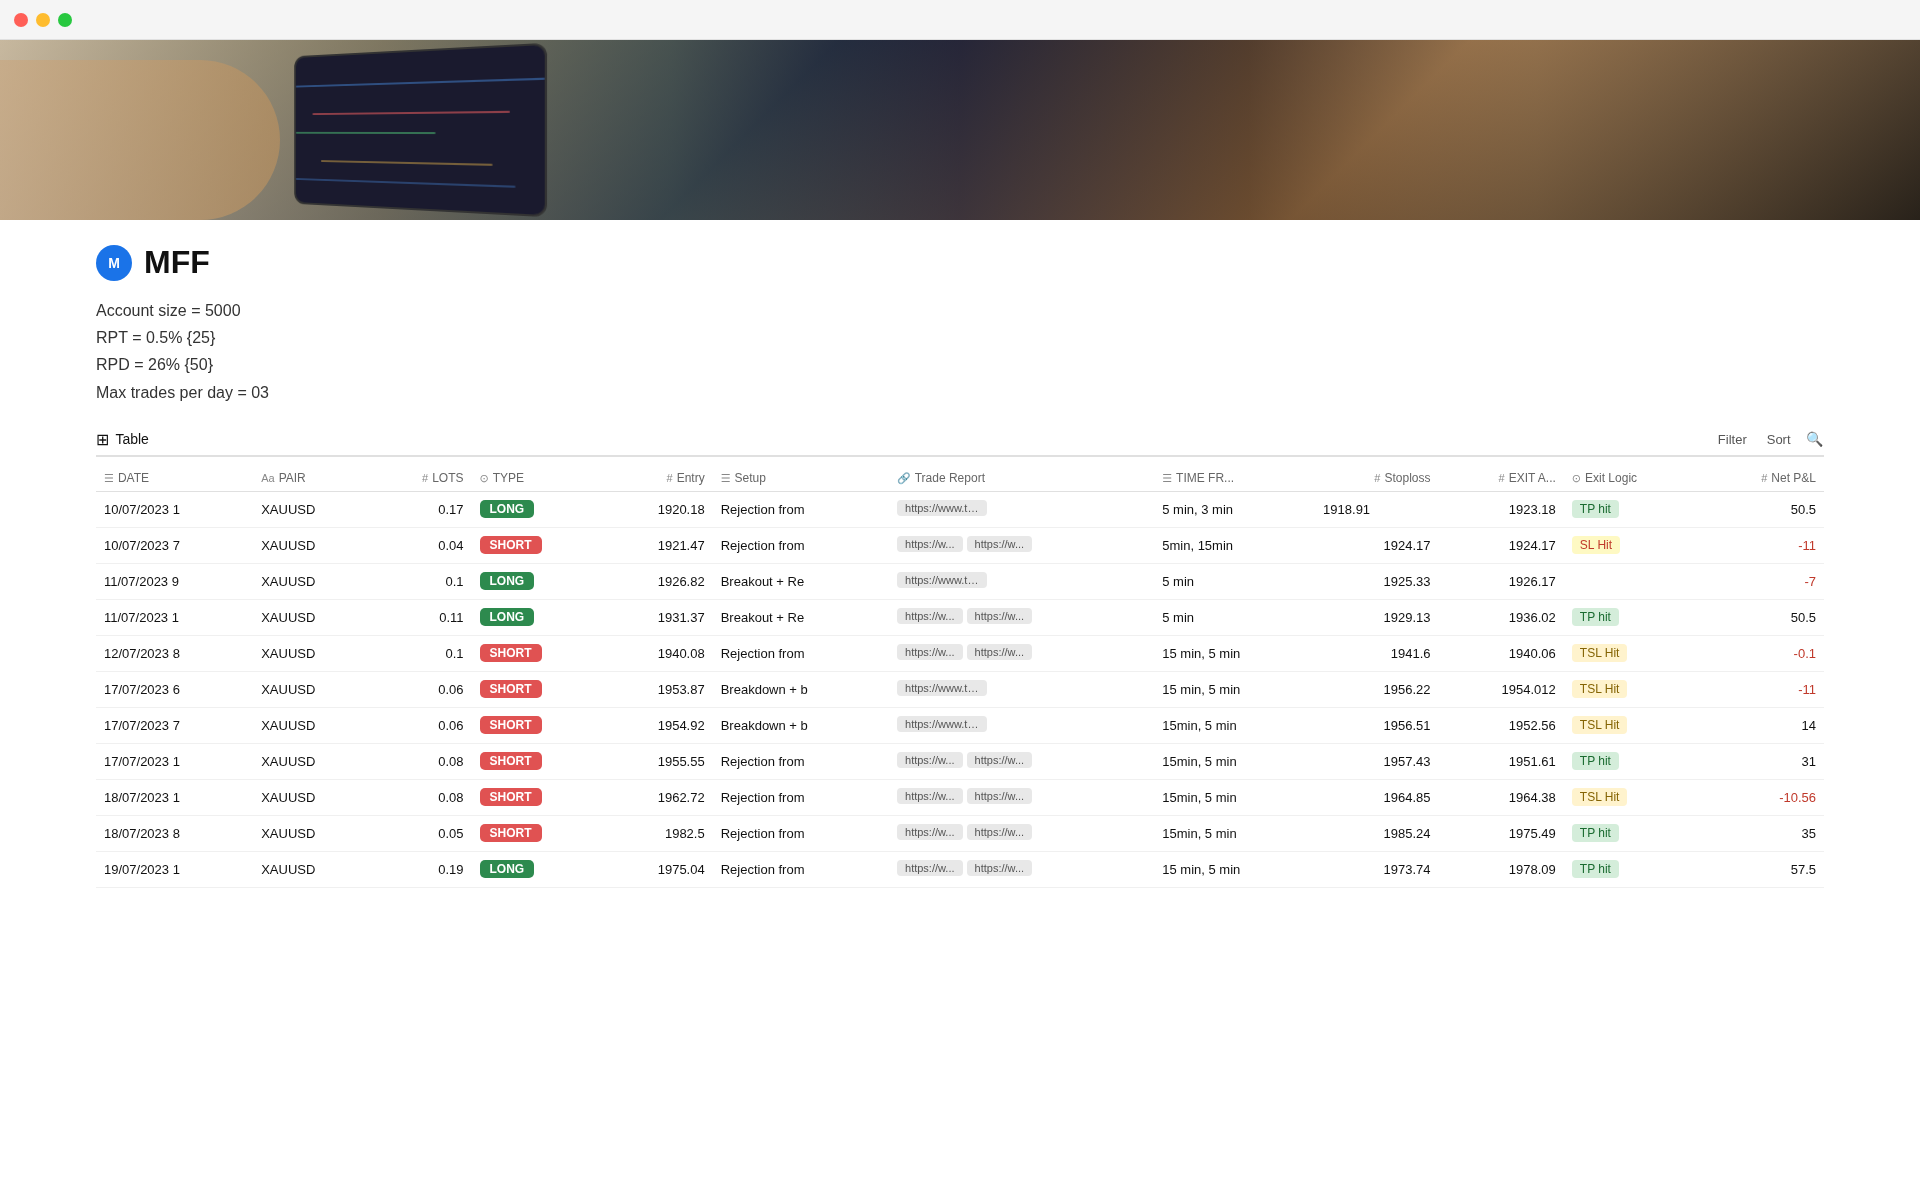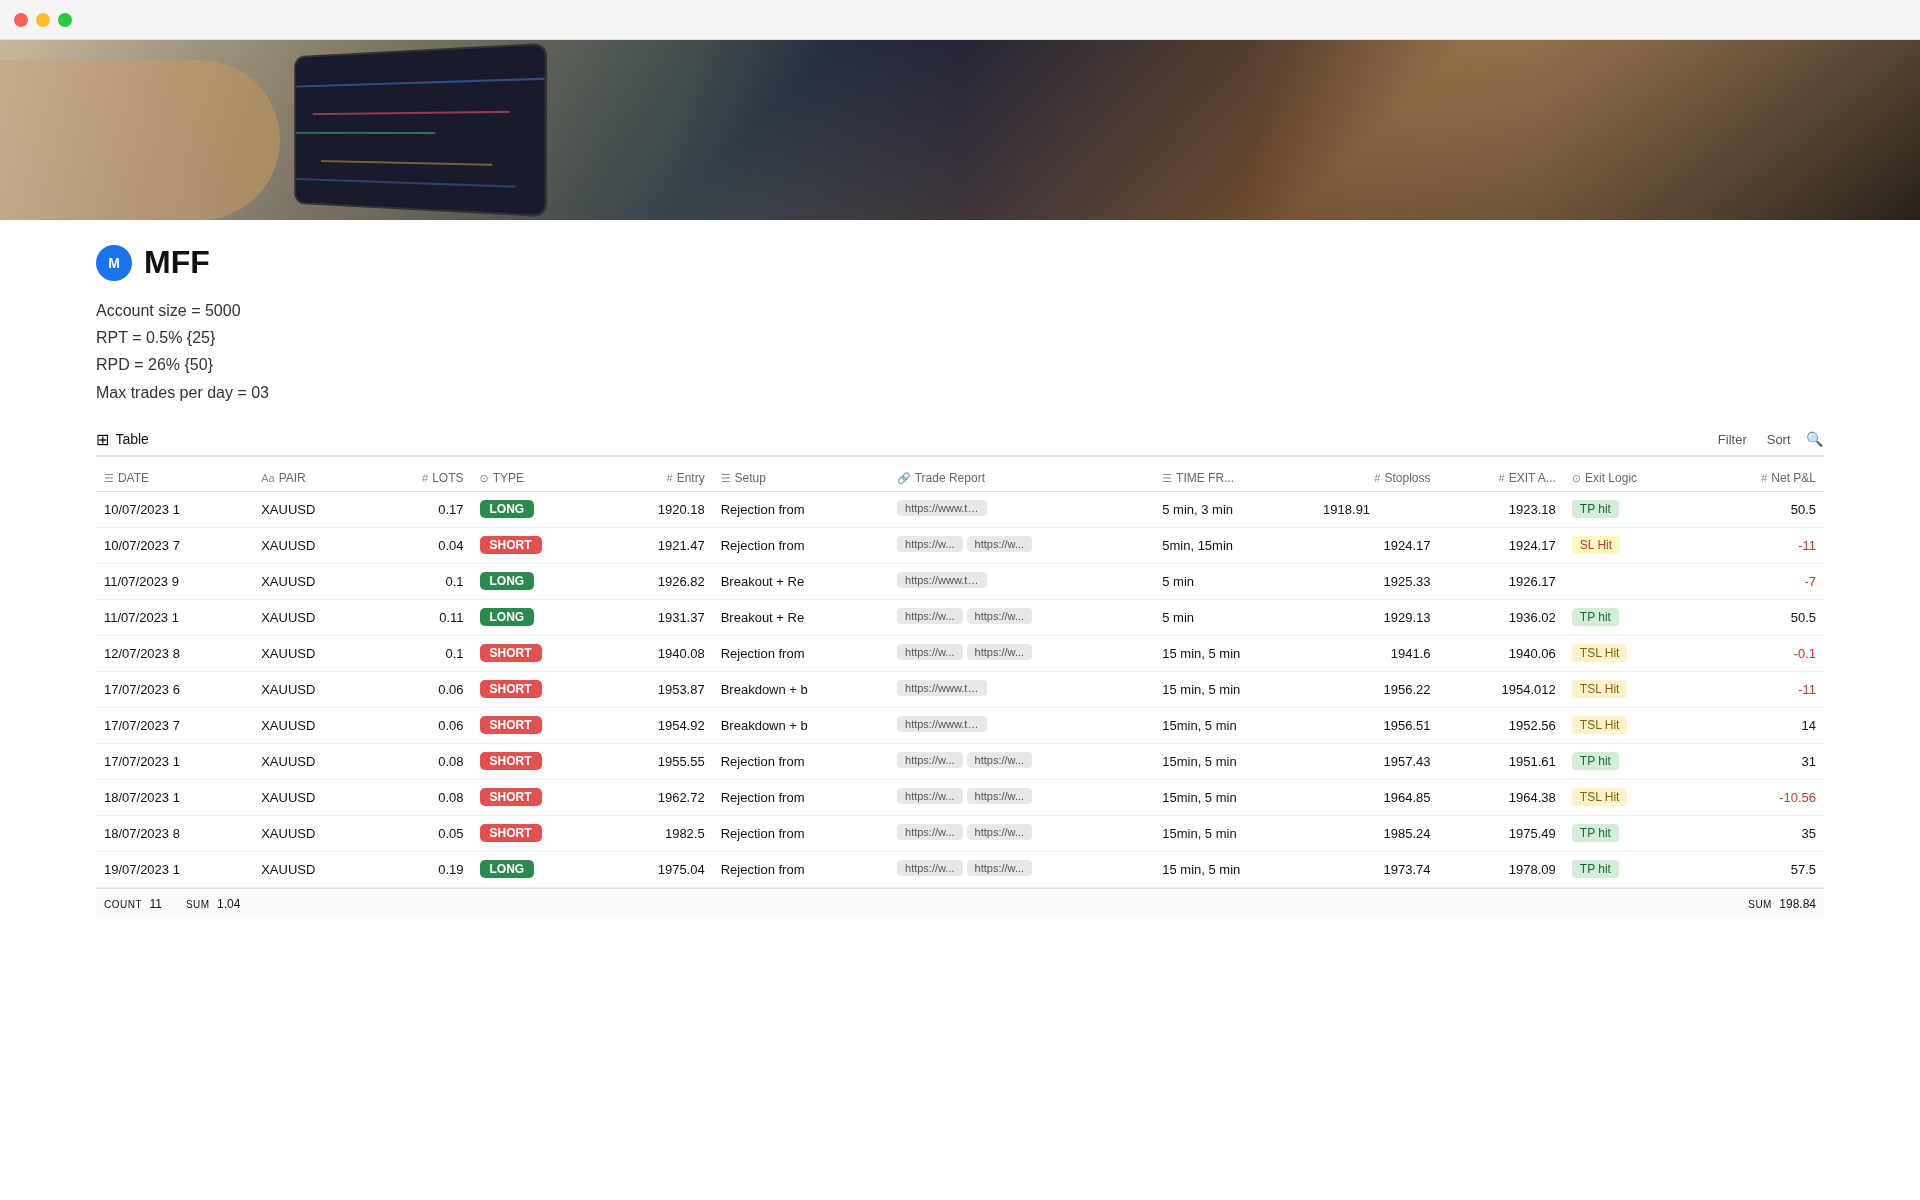--- a/index.html
+++ b/index.html
@@ -351,30 +351,14 @@
     <td><span class="link-badge">https://w...</span><span class="link-badge">https://w...</span></td>
     <td>15 min, 5 min</td>
     <td style="text-align:right">1973.74</td>
     <td style="text-align:right">1978.09</td>
     <td><span class="exit-badge exit-tp">TP hit</span></td>
     <td style="text-align:right;color:#111">57.5</td>
   </tr>
       </tbody>
   </table>
 
-  <div class="table-footer">
-    <div class="footer-left">
-      <div class="footer-count">
-        <span class="label-tag">COUNT</span>
-        <span>11</span>
-      </div>
-      <div class="footer-sum-lots">
-        <span class="label-tag">SUM</span>
-        <span>1.04</span>
-      </div>
-    </div>
-    <div class="footer-right">
-      <span class="label-tag">SUM</span>
-      <span>198.84</span>
-    </div>
-  </div>
 
 </div>
 
 </body></html>

